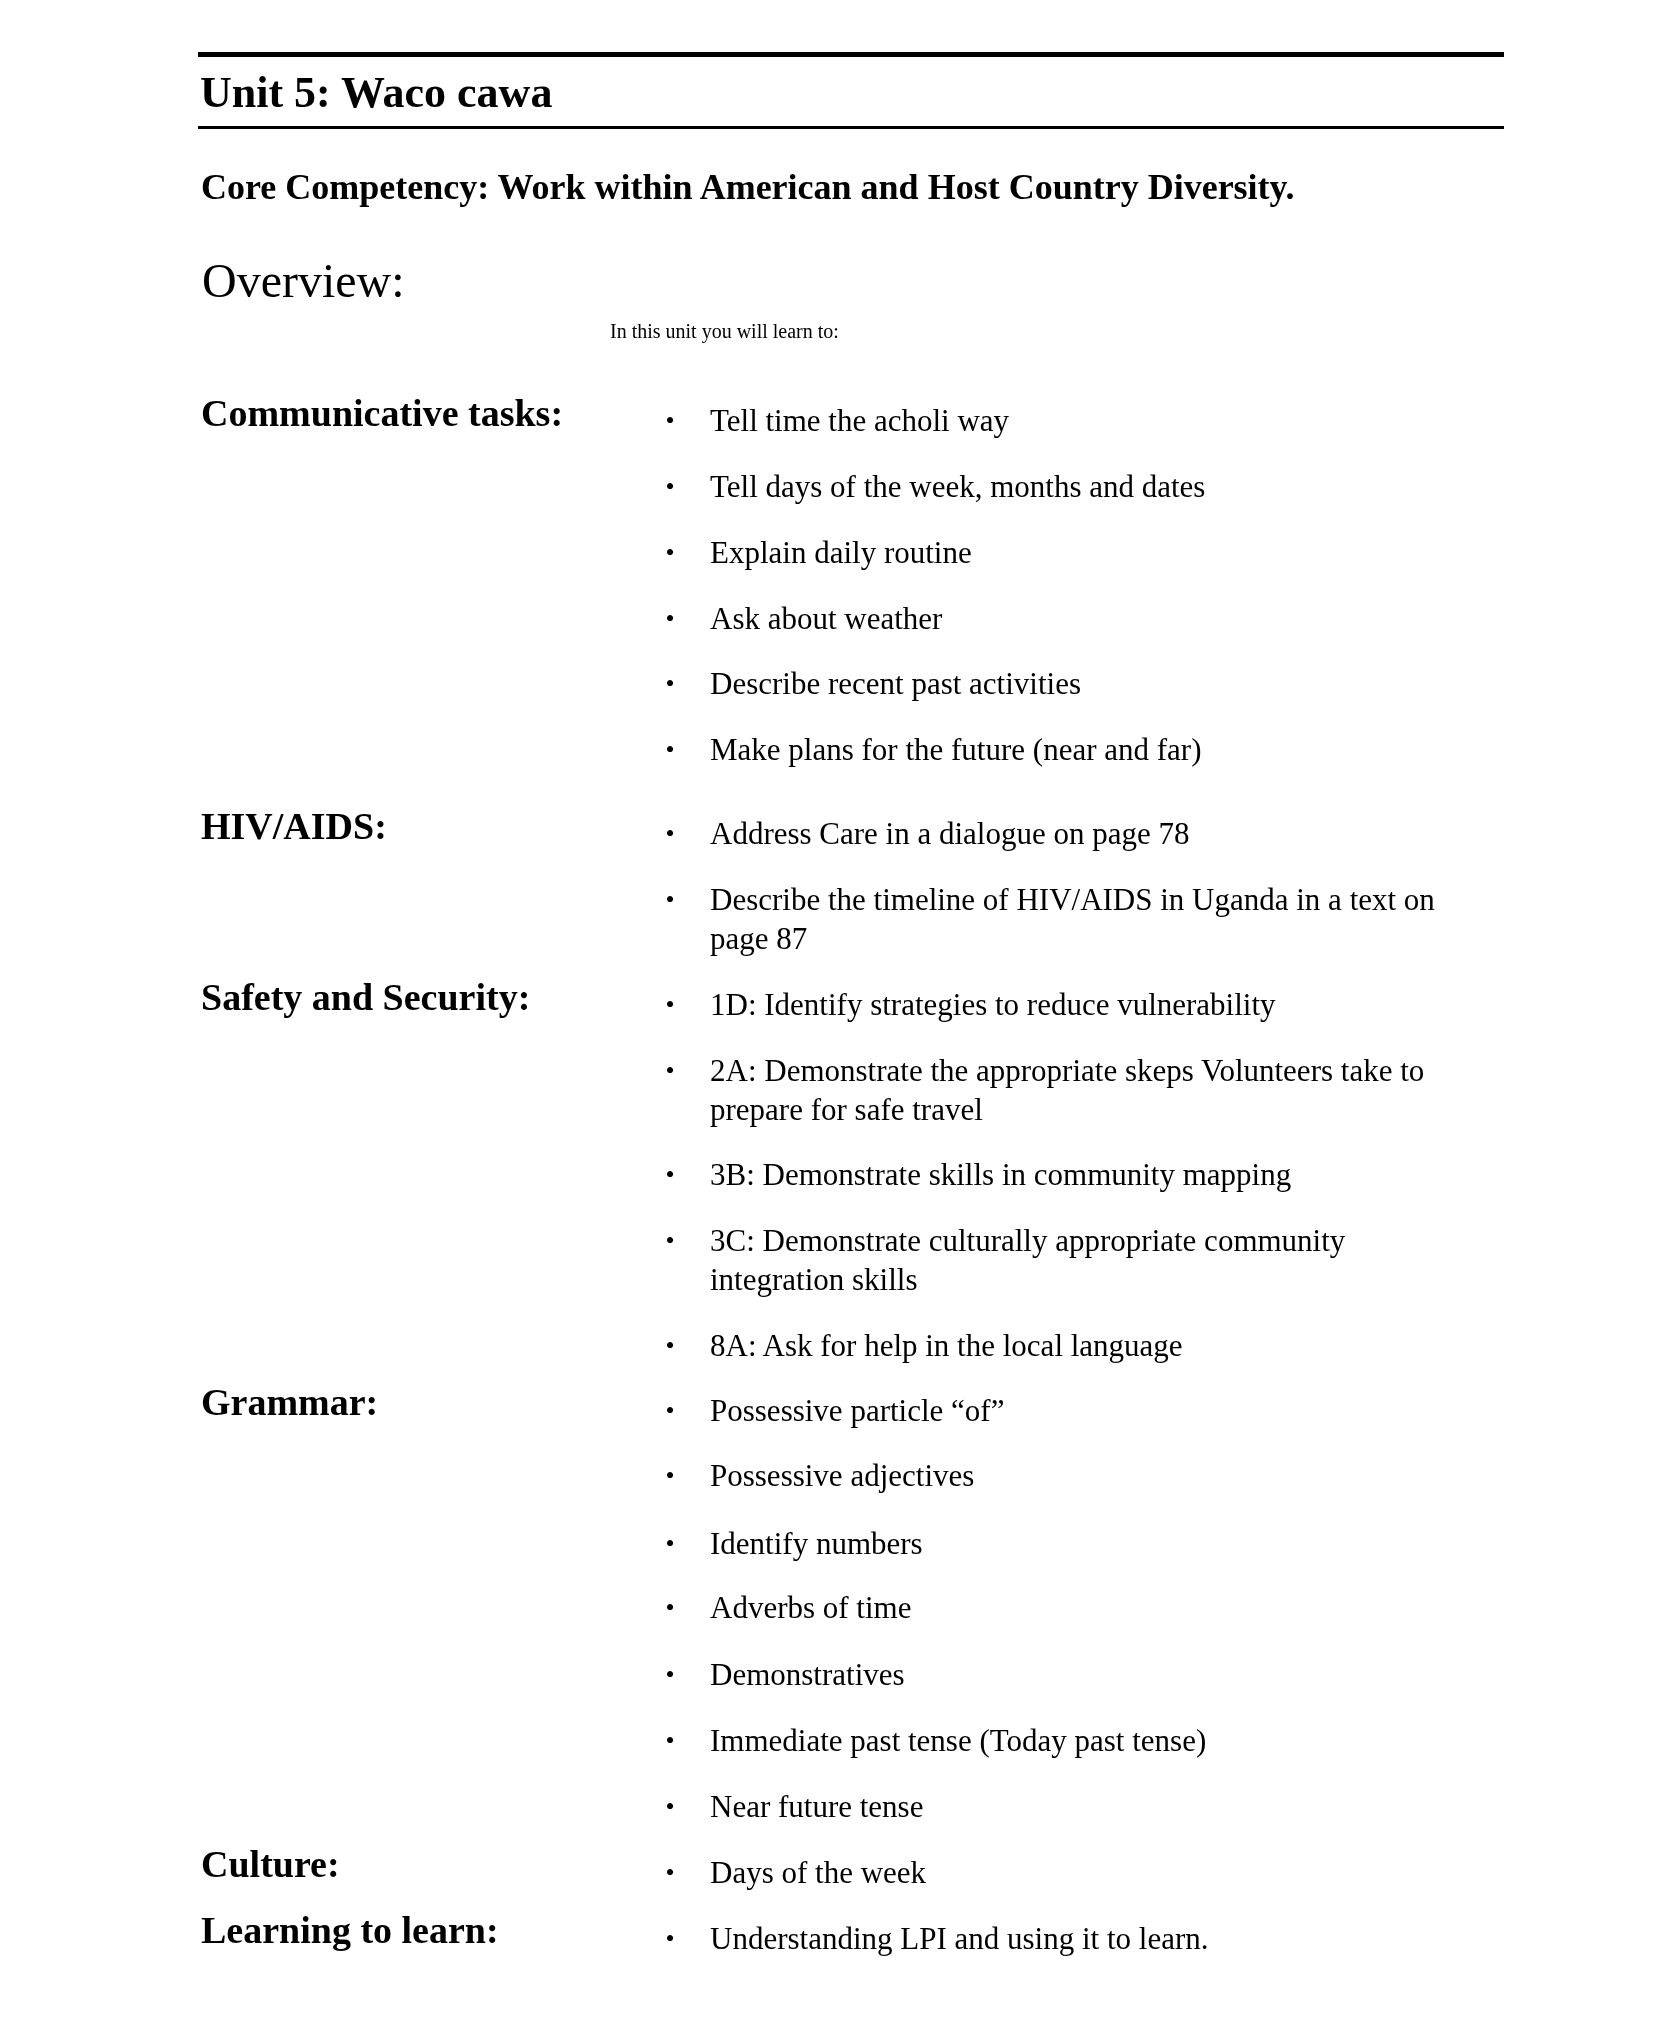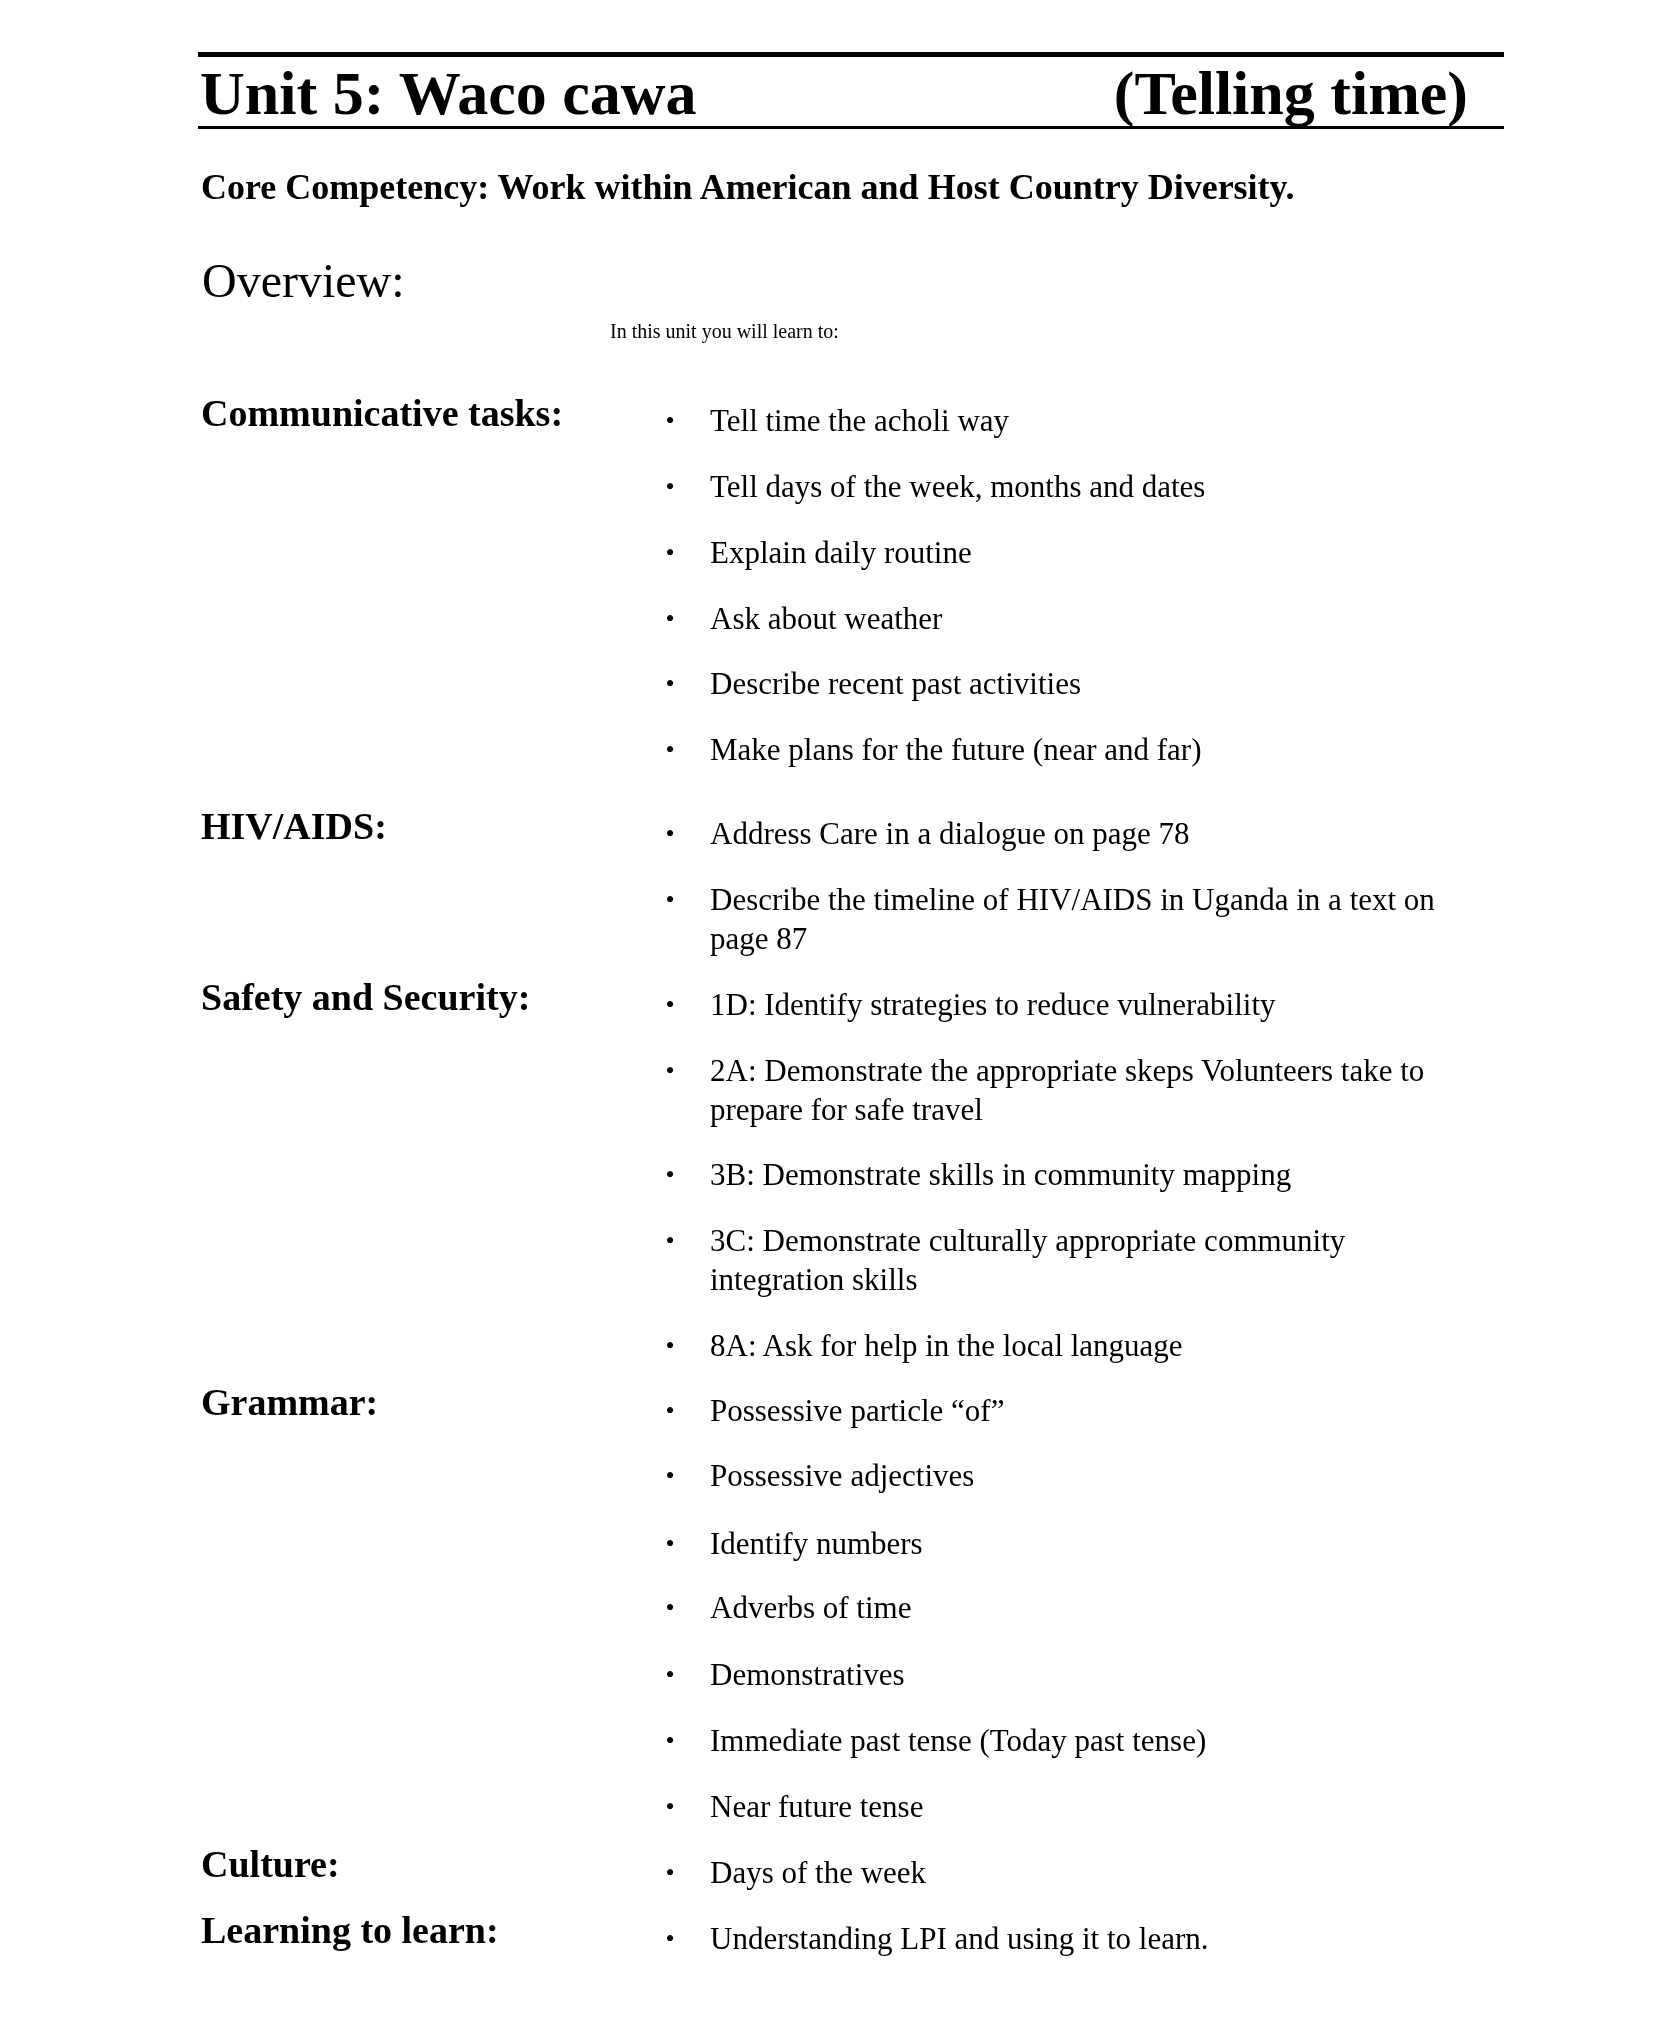--- a/index.html
+++ b/index.html
@@ -2,40 +2,39 @@
 <html><head>
 <meta charset="utf-8">
 <style>
   html, body { margin: 0; padding: 0; background: #ffffff; }
   body { width: 1654px; height: 2019px; position: relative; overflow: hidden;
          font-family: "Liberation Serif", "DejaVu Serif", serif; color: #000; }
   .rule { position: absolute; left: 198px; width: 1306px; background: #000; }
   .rule.top { top: 52px; height: 5px; }
   .rule.bottom { top: 126px; height: 3px; }
   .title { position: absolute; top: 60px; left: 200px; width: 1268px; height: 66px;
-           font-weight: bold; font-size: 62px; line-height: 66px; }
+           font-weight: bold; font-size: 44px; line-height: 66px; }
   .title .left { position: absolute; left: 0; top: 0; white-space: nowrap; }
   .title .right { position: absolute; right: 0; top: 0; white-space: nowrap; }
   .core { position: absolute; top: 164px; left: 201px; font-weight: bold; font-size: 36px;
           line-height: 46px; white-space: nowrap; }
   .overview { position: absolute; top: 253px; left: 202px; font-weight: normal; font-size: 48px;
               line-height: 56px; }
   .intro { position: absolute; top: 312px; left: 610px; font-size: 20px; line-height: 38px; white-space: nowrap; }
   .label { position: absolute; left: 201px; font-weight: bold; font-size: 38px; line-height: 44px; white-space: nowrap; }
   .item { position: absolute; left: 660px; width: 820px; font-size: 31px; line-height: 39px; }
   .item .bullet { position: absolute; left: 0; top: 0; width: 20px; text-align: center; font-size: 26px; }
   .item .text { display: block; margin-left: 50px; }
 </style>
 </head>
 <body>
 
 <div class="rule top"></div>
 <div class="title">
   <span class="left">Unit 5:  Waco cawa</span>
-  <span class="right">(Telling time)</span>
 </div>
 <div class="rule bottom"></div>
 
 <div class="core">Core Competency:  Work within American and Host Country Diversity.</div>
 <div class="overview">Overview:</div>
 <div class="intro">In this unit you will learn to:</div>
 
 <div class="label" style="top:391px">Communicative tasks:</div>
 <div class="label" style="top:804px">HIV/AIDS:</div>
 <div class="label" style="top:975px">Safety and Security:</div>

